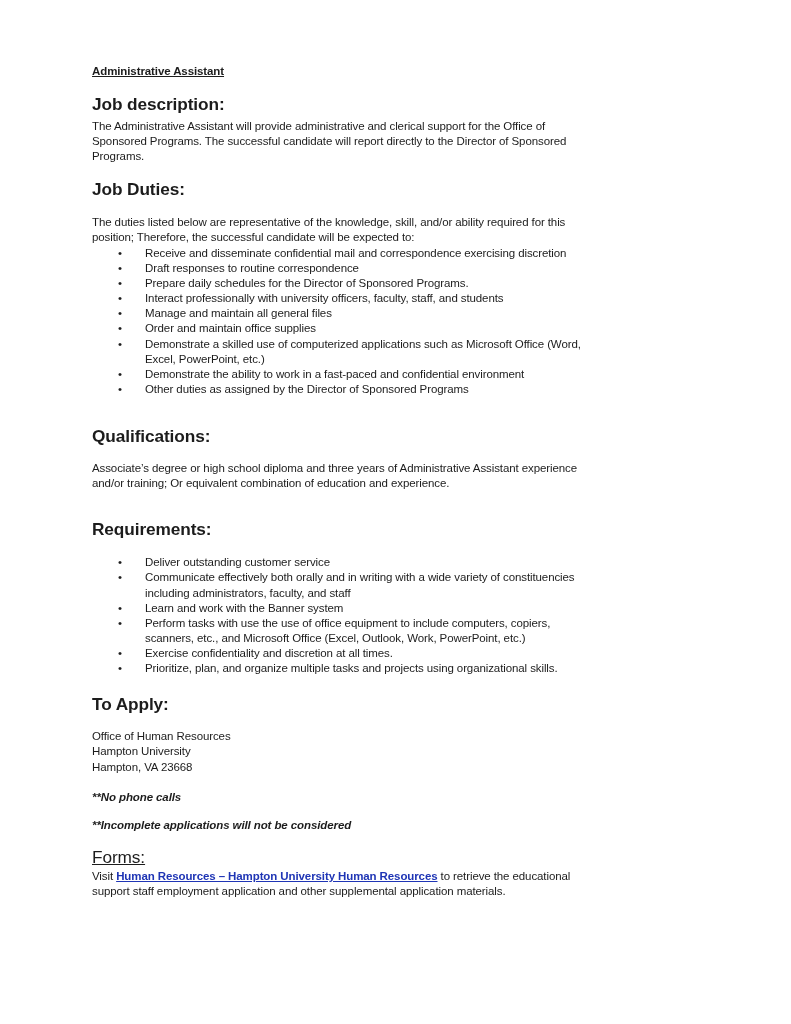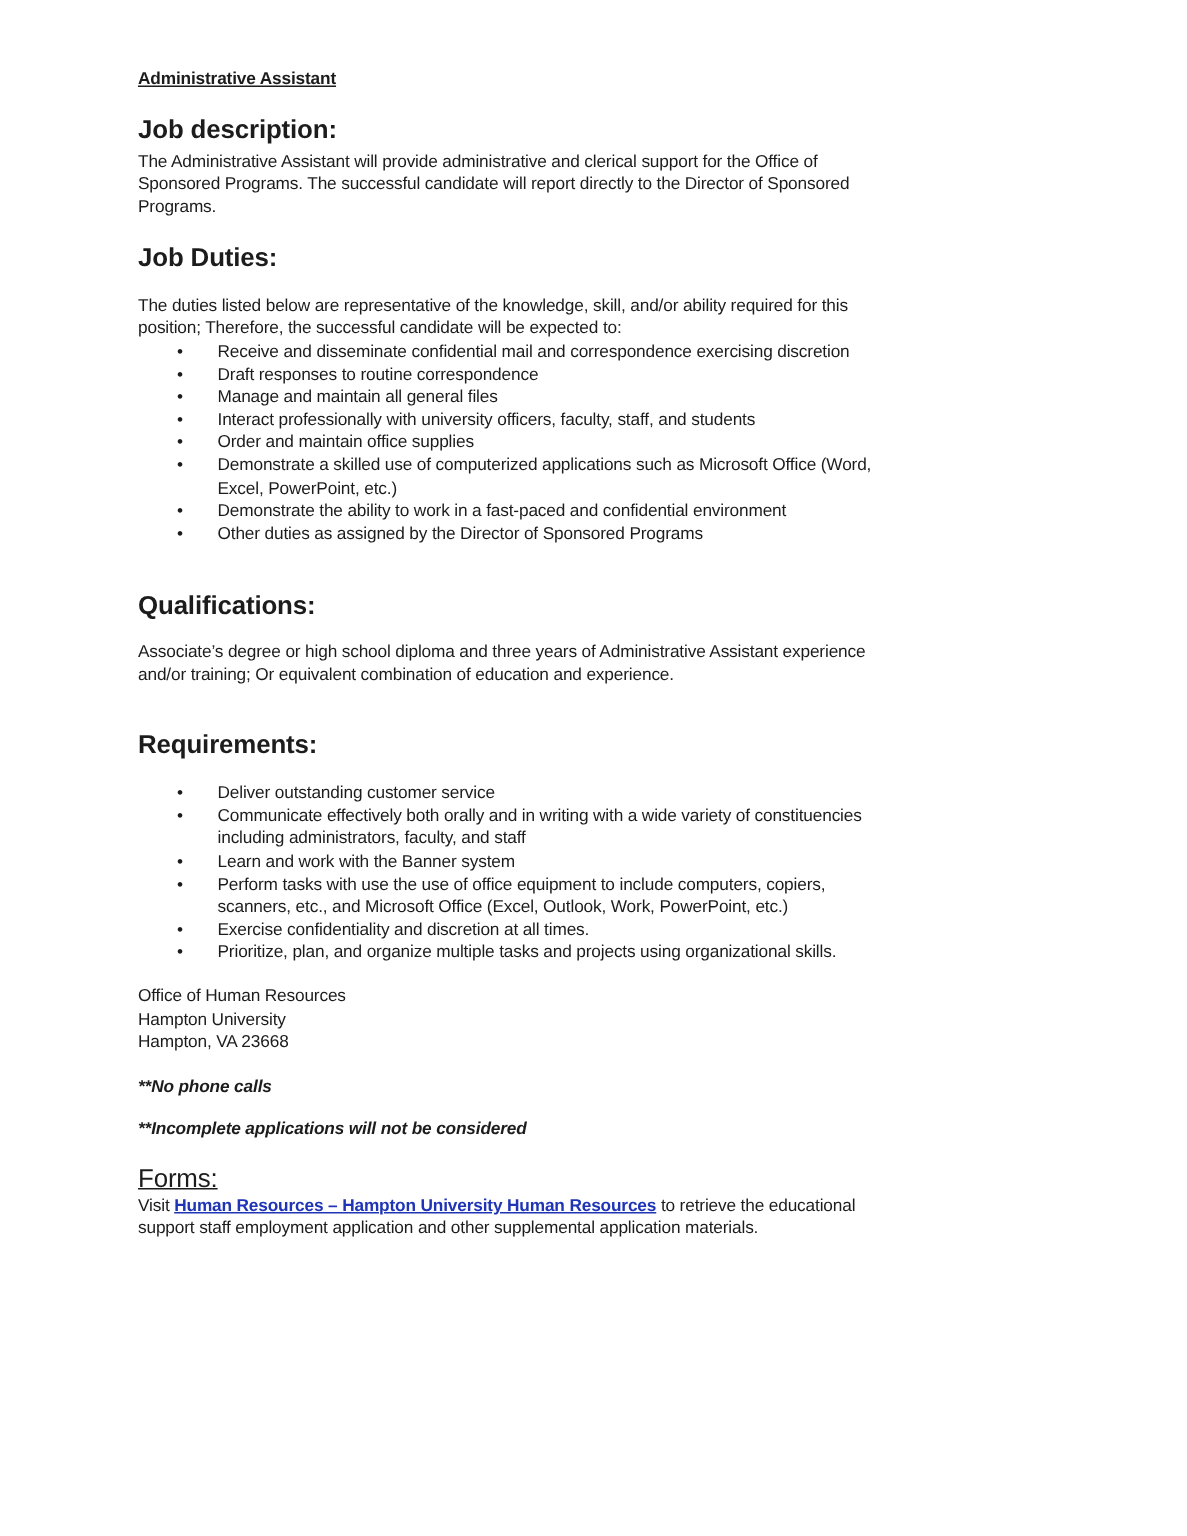--- a/index.html
+++ b/index.html
@@ -5,21 +5,21 @@
   html, body { margin: 0; padding: 0; }
   body {
     width: 791px; height: 1024px;
     background: #ffffff;
     font-family: "Liberation Sans", sans-serif;
     color: #1c1c1c;
   }
   .page {
     box-sizing: border-box;
     width: 673px; height: 1024px;
-    padding: 46px 88px 0 92px;
+    padding: 64px 88px 0 92px;
     font-size: 11.5px;
     line-height: 1.32;
     letter-spacing: -0.1px;
   }
   p, h1, h2, ul { margin: 0; padding: 0; }
   .doc-title {
     font-size: 11.5px;
     font-weight: bold;
     text-decoration: underline;
   }
@@ -60,41 +60,43 @@
   <h1 class="doc-title">Administrative Assistant</h1>
 
   <h2 class="heading mt">Job description:</h2>
   <p class="mt-sm">The Administrative Assistant will provide administrative and clerical support for the Office of Sponsored Programs. The successful candidate will report directly to the Director of Sponsored Programs.</p>
 
   <h2 class="heading mt">Job Duties:</h2>
   <p class="mt">The duties listed below are representative of the knowledge, skill, and/or ability required for this position; Therefore, the successful candidate will be expected to:</p>
   <ul class="bullets">
       <li>Receive and disseminate confidential mail and correspondence exercising discretion</li>
       <li>Draft responses to routine correspondence</li>
+      <li>Prepare daily schedules for the Director of Sponsored Programs.</li>
+      <li>Interact professionally with university officers, faculty, staff, and students</li>
       <li>Manage and maintain all general files</li>
-      <li>Interact professionally with university officers, faculty, staff, and students</li>
       <li>Order and maintain office supplies</li>
       <li>Demonstrate a skilled use of computerized applications such as Microsoft Office (Word, Excel, PowerPoint, etc.)</li>
       <li>Demonstrate the ability to work in a fast-paced and confidential environment</li>
       <li>Other duties as assigned by the Director of Sponsored Programs</li>
     </ul>
 
   <h2 class="heading mt-lg">Qualifications:</h2>
   <p style="margin-top:13px">Associate’s degree or high school diploma and three years of Administrative Assistant experience and/or training; Or equivalent combination of education and experience.</p>
 
   <h2 class="heading" style="margin-top:27px">Requirements:</h2>
   <ul class="bullets mt">
       <li>Deliver outstanding customer service</li>
       <li>Communicate effectively both orally and in writing with a wide variety of constituencies including administrators, faculty, and staff</li>
       <li>Learn and work with the Banner system</li>
       <li>Perform tasks with use the use of office equipment to include computers, copiers, scanners, etc., and Microsoft Office (Excel, Outlook, Work, PowerPoint, etc.)</li>
       <li>Exercise confidentiality and discretion at all times.</li>
       <li>Prioritize, plan, and organize multiple tasks and projects using organizational skills.</li>
     </ul>
 
+  <h2 class="heading mt-md">To Apply:</h2>
 
   <div class="mt">
       <span class="addr-line">Office of Human Resources</span>
       <span class="addr-line">Hampton University</span>
       <span class="addr-line">Hampton, VA 23668</span>
     </div>
 
   <div style="margin-top:15px">
     <p class="note">**No phone calls</p>
     <p class="note" style="margin-top:13px">**Incomplete applications will not be considered</p>

